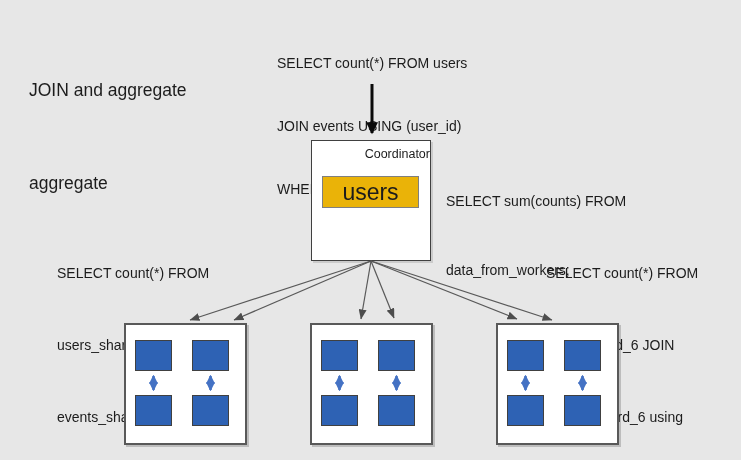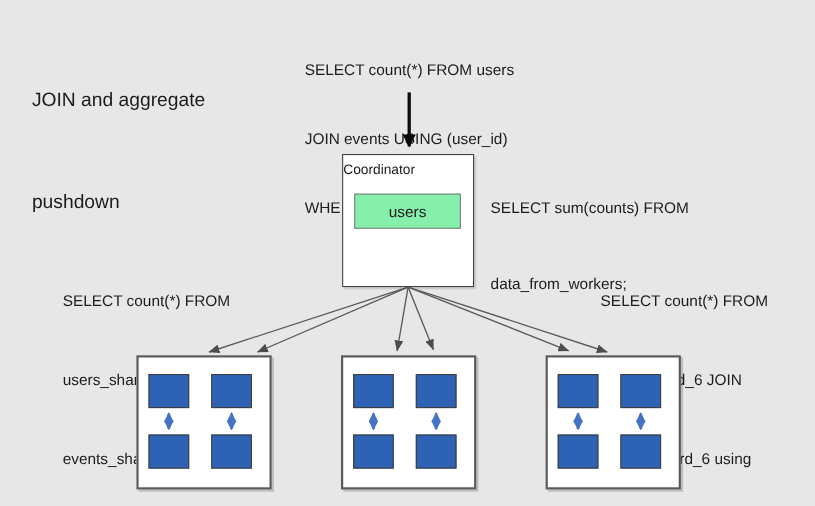--- a/index.html
+++ b/index.html
@@ -7,35 +7,35 @@
     position:relative; width:741px; height:460px;
     background:#e7e7e7; overflow:hidden;
     font-family:"Liberation Sans", sans-serif;
     color:#1c1c1c;
   }
   .txt { position:absolute; white-space:pre; }
   .example-block { left:17px; top:13px; font-size:17.5px; line-height:31px; }
   .example-block .indent { padding-left:12px; }
   .q { font-size:14px; }
   .q-top   { left:277px; top:11px;  line-height:21px; }
-  .q-sum   { left:446px; top:132px; line-height:23px; }
+  .q-sum   { left:446px; top:144px; line-height:23px; }
   .q-left  { left:57px;  top:213px; line-height:24px; }
   .q-right { left:546px; top:213px; line-height:24px; }
 
   .coordinator {
     position:absolute; left:311px; top:140px; width:118px; height:119px;
     background:#ffffff; border:1.5px solid #404040;
     box-shadow:2px 2px 0 rgba(0,0,0,0.12);
   }
-  .coord-label { text-align:left; margin-top:6px; font-size:12.5px; }
+  .coord-label { text-align:right; margin-top:6px; font-size:12.5px; }
   .table-box {
     position:absolute; left:10px; width:95px; height:30px;
-    background:#86efac; border:1.5px solid #7f7f7f;
+    background:#eab308; border:1.5px solid #7f7f7f;
     display:flex; align-items:center; justify-content:center;
-    font-size:14px;
+    font-size:23px;
   }
   .table-users  { top:35px; }
   .table-events { top:74px; }
 
   .worker {
     position:absolute; top:323px; width:123px; height:122px;
     background:#ffffff; border:2px solid #595959; box-sizing:border-box;
     box-shadow:2px 2px 0 rgba(0,0,0,0.18);
   }
   .w1 { left:124px; } .w2 { left:310px; } .w3 { left:496px; }
@@ -50,21 +50,21 @@
 
   .overlay { position:absolute; left:0; top:0; pointer-events:none; }
 </style>
 </head>
 <body>
 
 <div class="slide">
 
   <div class="txt example-block">
     <div class="indent">JOIN and aggregate</div>
-    <div class="indent">pushdown</div>
+    <div class="indent">aggregate</div>
   </div>
 
   <div class="txt q q-top">
     <div>SELECT count(*) FROM users</div>
     <div>JOIN events USING (user_id)</div>
     <div>WHERE ......</div>
   </div>
 
   <div class="txt q q-sum">
     <div>SELECT sum(counts) FROM</div>

